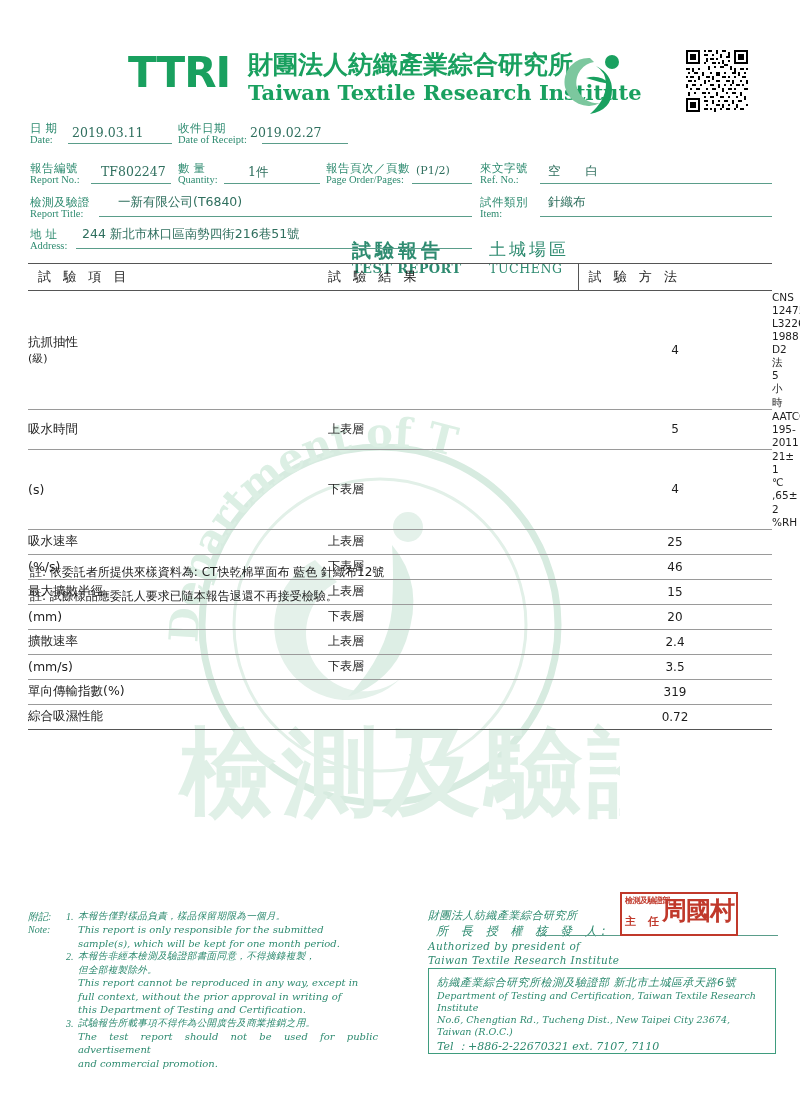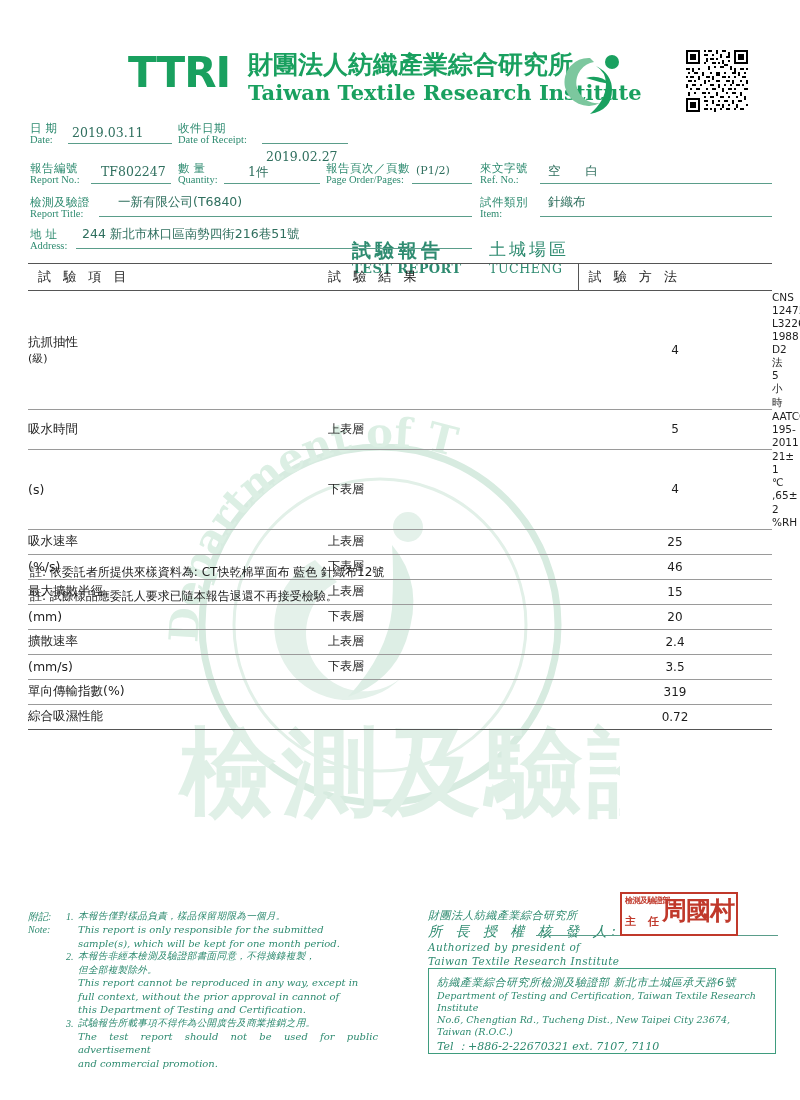--- a/index.html
+++ b/index.html
@@ -128,21 +128,21 @@
   .note-block { position: absolute; left: 28px; top: 10px; width: 350px; font-size: 10px; line-height: 1.34; }
   .note-row { display: flex; }
   .note-key { width: 38px; flex: 0 0 38px; }
   .note-num { width: 12px; flex: 0 0 12px; }
   .note-txt { flex: 1; }
   .note-cn { font-family: "DejaVu Sans", sans-serif; font-size: 9.6px; letter-spacing: 0.3px; }
   .note-en { font-family: "DejaVu Serif", serif; font-size: 10px; text-align: justify; }
 
   .auth { position: absolute; left: 428px; top: 8px; width: 350px; font-size: 11px; }
   .auth-cn1 { font-family: "DejaVu Sans", sans-serif; font-size: 11px; letter-spacing: 0.5px; }
-  .auth-cn2 { font-family: "DejaVu Sans", sans-serif; font-size: 14px; letter-spacing: 4.5px; }
+  .auth-cn2 { font-family: "DejaVu Sans", sans-serif; font-size: 12px; letter-spacing: 4.5px; margin-left: 8px; }
   .auth-en { font-family: "DejaVu Serif", serif; font-size: 10.5px; letter-spacing: 0.4px; line-height: 1.3; }
   .auth-line { position: absolute; left: 108px; top: 27px; width: 242px; border-bottom: 1px solid #5a9d8a; }
 
   .stamp {
     position: absolute; left: 620px; top: 892px; width: 118px; height: 44px;
     border: 2px solid #c0392b; box-sizing: border-box; z-index: 3;
     color: #c0392b; font-family: "DejaVu Sans", sans-serif;
   }
   .stamp-t { position: absolute; left: 3px; top: 1px; font-size: 8px; letter-spacing: -0.5px; font-weight: bold; }
   .stamp-b { position: absolute; left: 3px; top: 20px; font-size: 11px; letter-spacing: 12px; font-weight: bold; }
@@ -331,21 +331,21 @@
       <span class="cn">日 期</span>
       <span class="en">Date:</span>
     </div>
     <div class="val" style="left:72px; top:7px;">2019.03.11</div>
     <div class="rule" style="left:68px; top:25px; width:104px;"></div>
 
     <div class="lbl" style="left:178px; top:4px;">
       <span class="cn">收件日期</span>
       <span class="en">Date of Receipt:</span>
     </div>
-    <div class="val" style="left:266px; top:7px;margin-top:24px;">2019.02.27</div>
+    <div class="val" style="left:250px; top:7px;">2019.02.27</div>
     <div class="rule" style="left:262px; top:25px; width:86px;"></div>
 
     <div class="lbl" style="left:30px; top:44px;">
       <span class="cn">報告編號</span>
       <span class="en">Report No.:</span>
     </div>
     <div class="val" style="left:101px; top:46px;">TF802247</div>
     <div class="rule" style="left:91px; top:65px; width:80px;"></div>
 
     <div class="lbl" style="left:178px; top:44px;">
@@ -533,21 +533,21 @@
           <div class="note-txt note-cn">但全部複製除外。</div>
         </div>
         <div class="note-row">
           <div class="note-key"></div>
           <div class="note-num"></div>
           <div class="note-txt note-en">This report cannot be reproduced in any way, except in</div>
         </div>
         <div class="note-row">
           <div class="note-key"></div>
           <div class="note-num"></div>
-          <div class="note-txt note-en">full context, without the prior approval in cannot of</div>
+          <div class="note-txt note-en">full context, without the prior approval in writing of</div>
         </div>
         <div class="note-row">
           <div class="note-key"></div>
           <div class="note-num"></div>
           <div class="note-txt note-en">this Department of Testing and Certification.</div>
         </div>
         <div class="note-row">
           <div class="note-key"></div>
           <div class="note-num">3.</div>
           <div class="note-txt note-cn">試驗報告所載事項不得作為公開廣告及商業推銷之用。</div>

